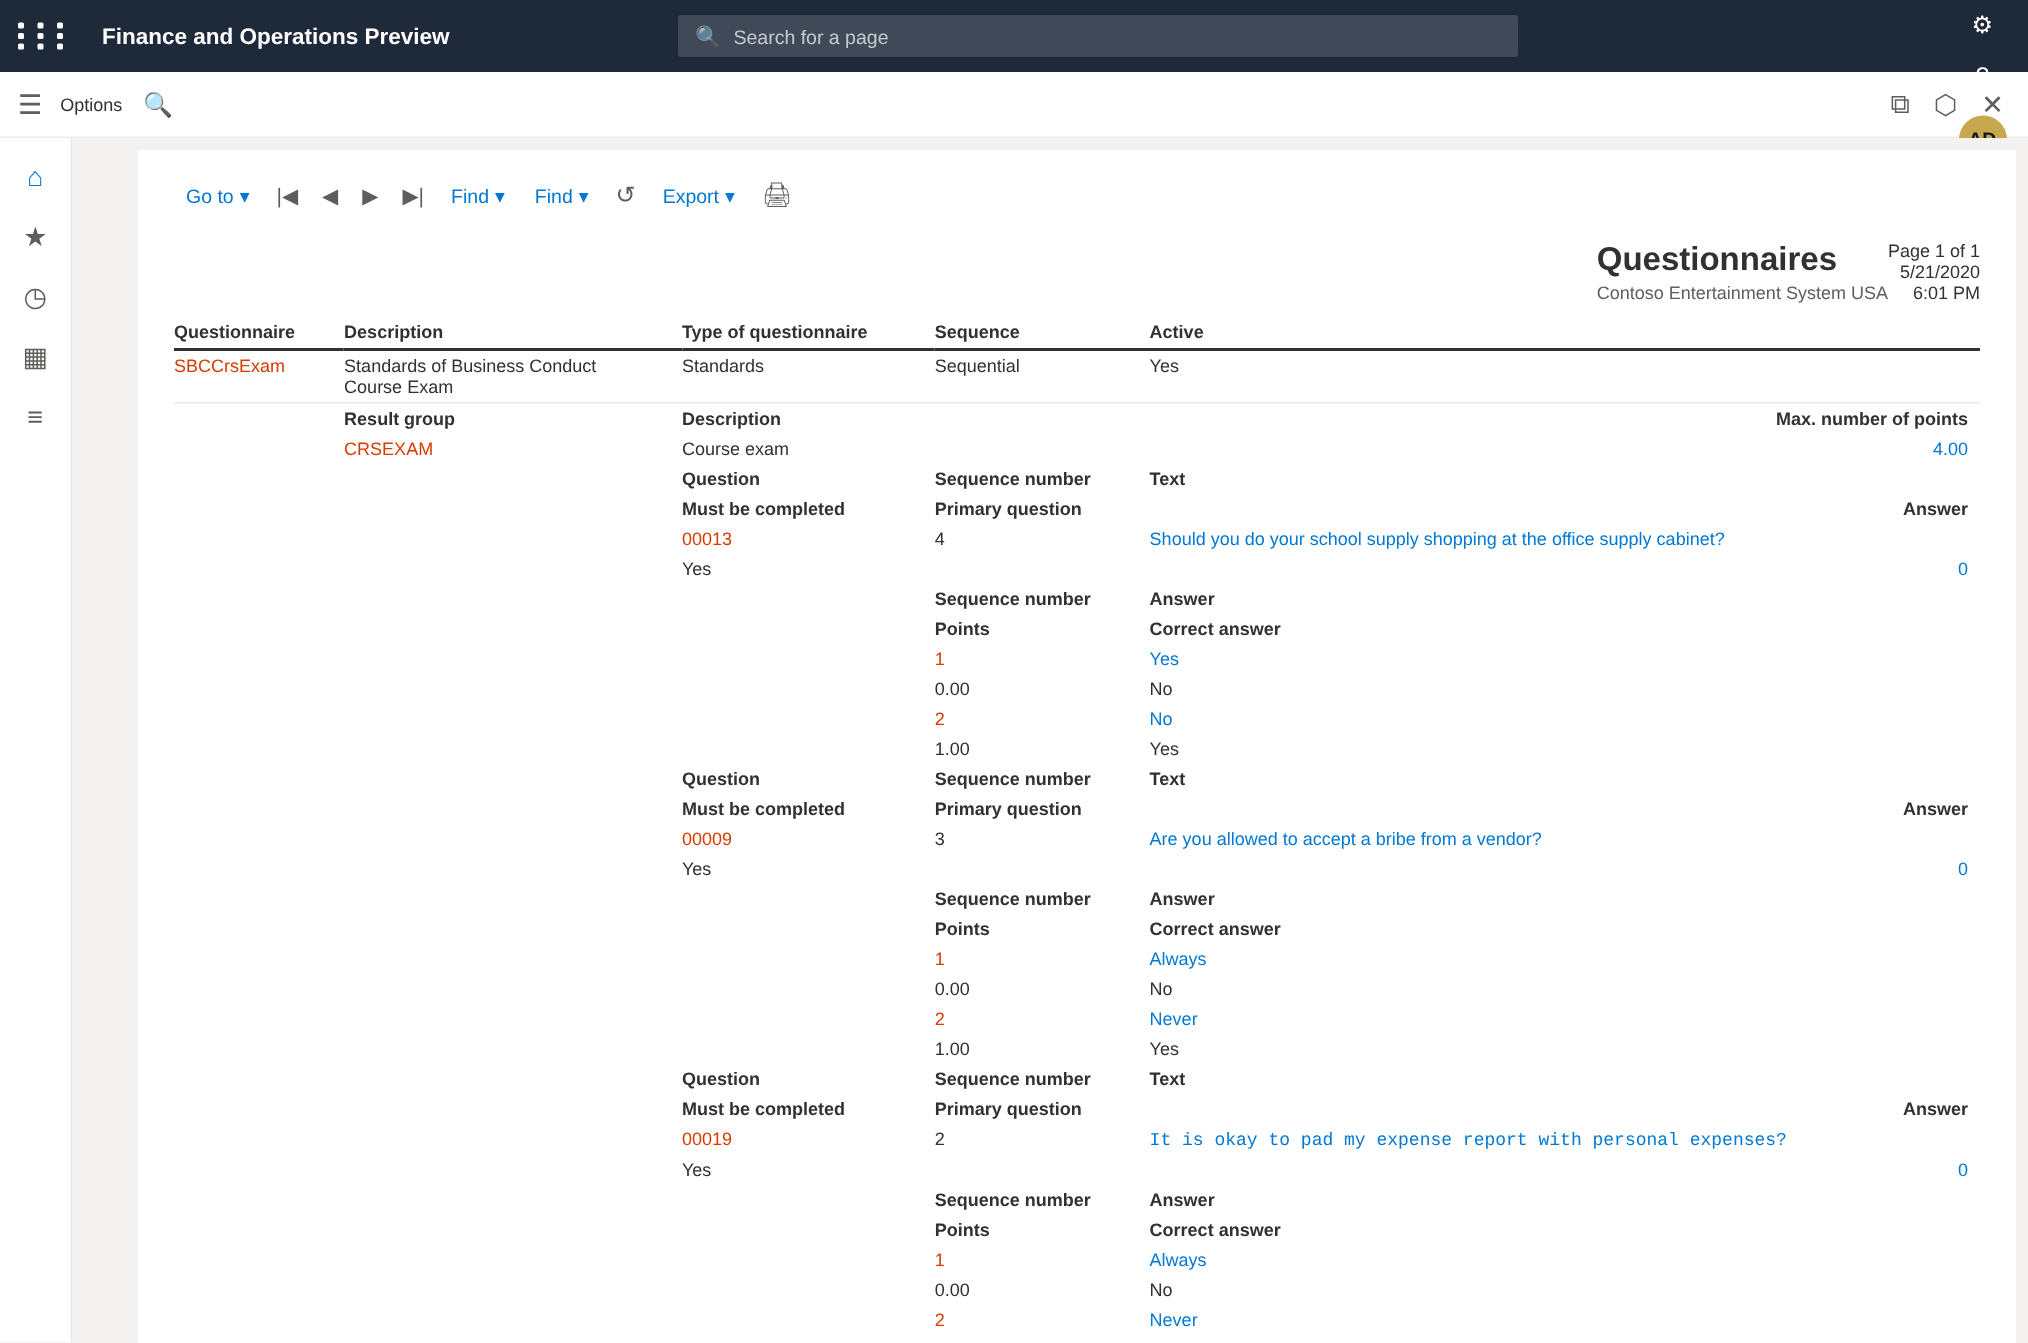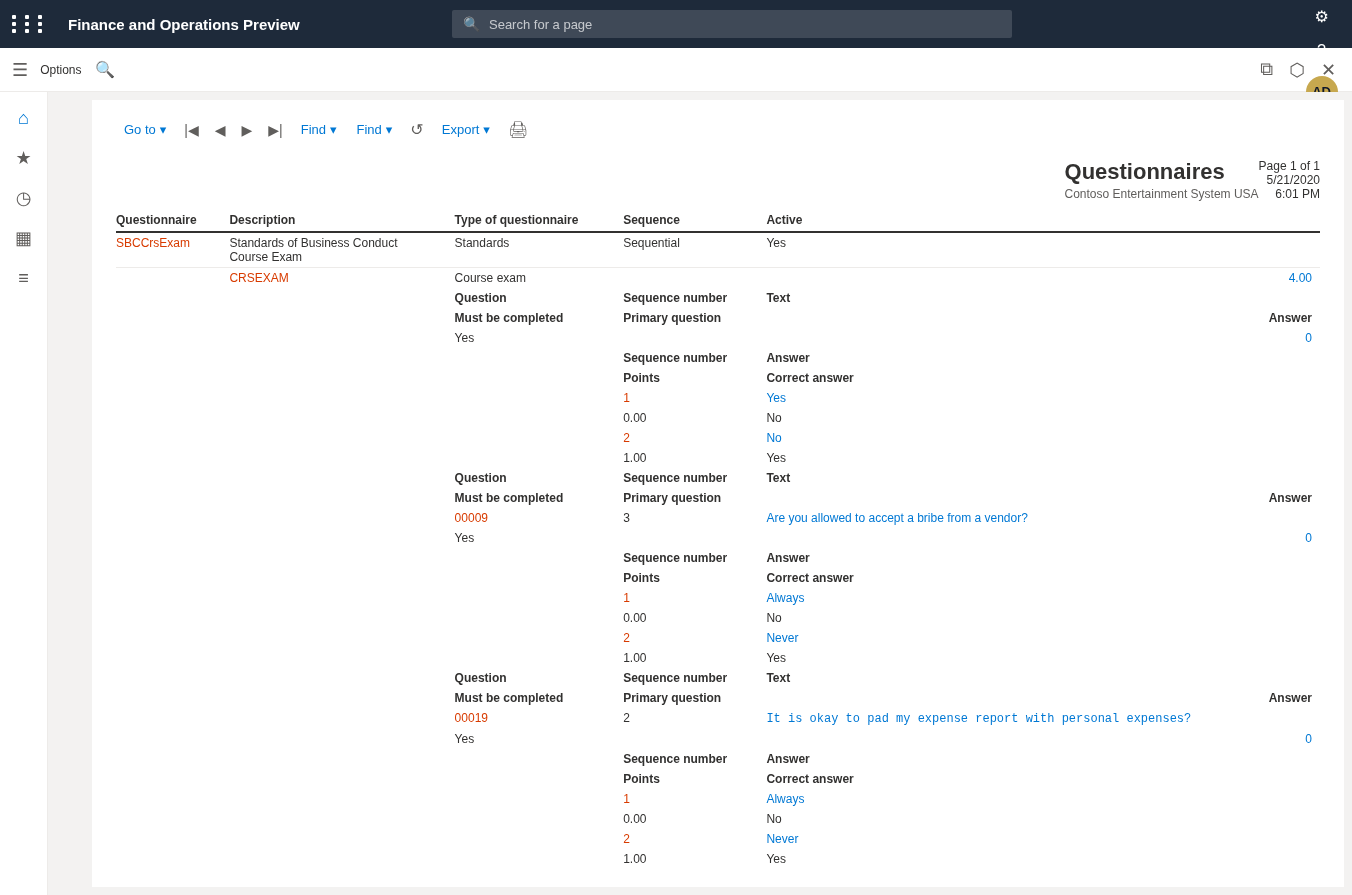--- a/index.html
+++ b/index.html
@@ -196,20 +196,32 @@
               <div>Course Exam</div>
             </td>
             <td>Standards</td>
             <td>Sequential</td>
             <td>Yes</td>
           </tr>
 
           <tr>
             <td></td>
             <td>
+              <strong>Result group</strong>
+            </td>
+            <td>
+              <strong>Description</strong>
+            </td>
+            <td colspan="2" style="text-align:right;">
+              <strong>Max. number of points</strong>
+            </td>
+          </tr>
+          <tr>
+            <td></td>
+            <td>
               <span class="link-orange">CRSEXAM</span>
             </td>
             <td>Course exam</td>
             <td colspan="2" style="text-align:right;color:#0078d4;">
               <span>4.00</span>
             </td>
           </tr>
 
           <tr>
             <td></td>
@@ -221,20 +233,31 @@
           <tr>
             <td></td>
               <td></td>
             <td><strong>Must be completed</strong></td>
             <td><strong>Primary question</strong></td>
             <td style="text-align:right;"><strong>Answer</strong></td>
           </tr>
           <tr>
             <td></td>
               <td></td>
+            <td>
+              <span class="link-orange">00013</span>
+            </td>
+            <td>4</td>
+            <td>
+              <span style="color:#0078d4;">Should you do your school supply shopping at the office supply cabinet?</span>
+            </td>
+          </tr>
+          <tr>
+            <td></td>
+              <td></td>
             <td>Yes</td>
             <td></td>
             <td style="text-align:right;">
               <span style="color:#0078d4;">0</span>
             </td>
           </tr>
 
           <tr>
             <td></td>
               <td></td>

